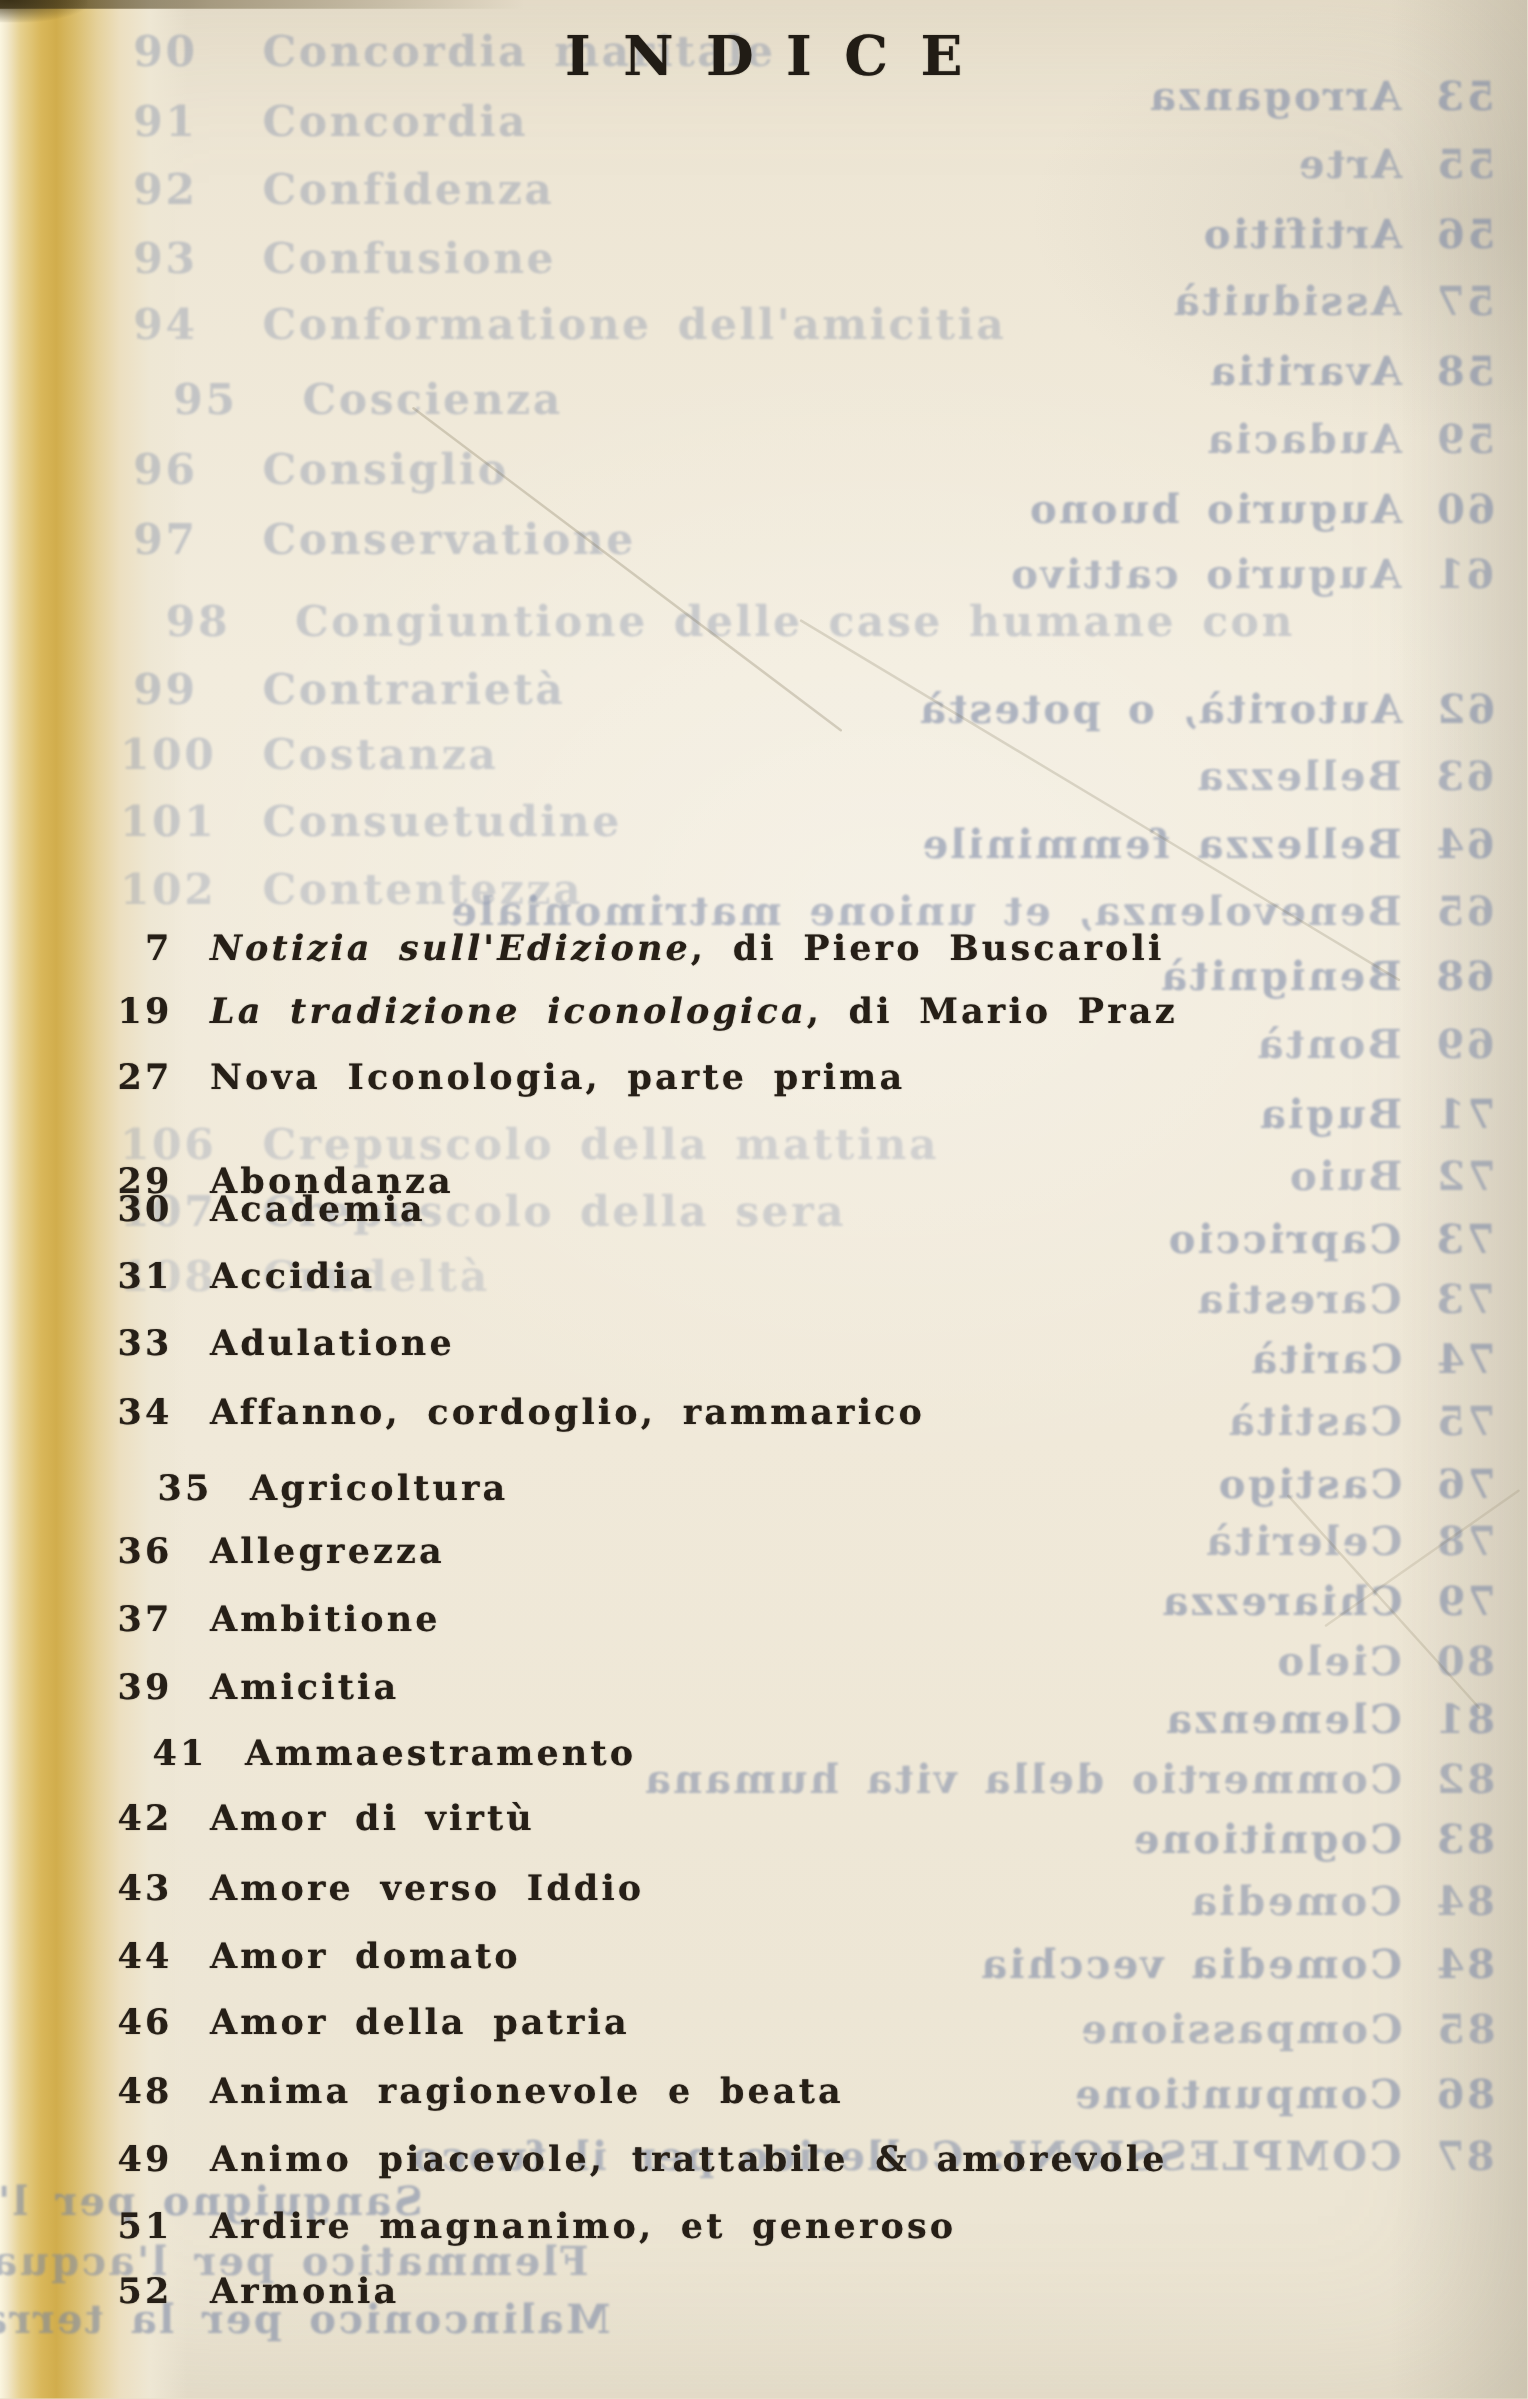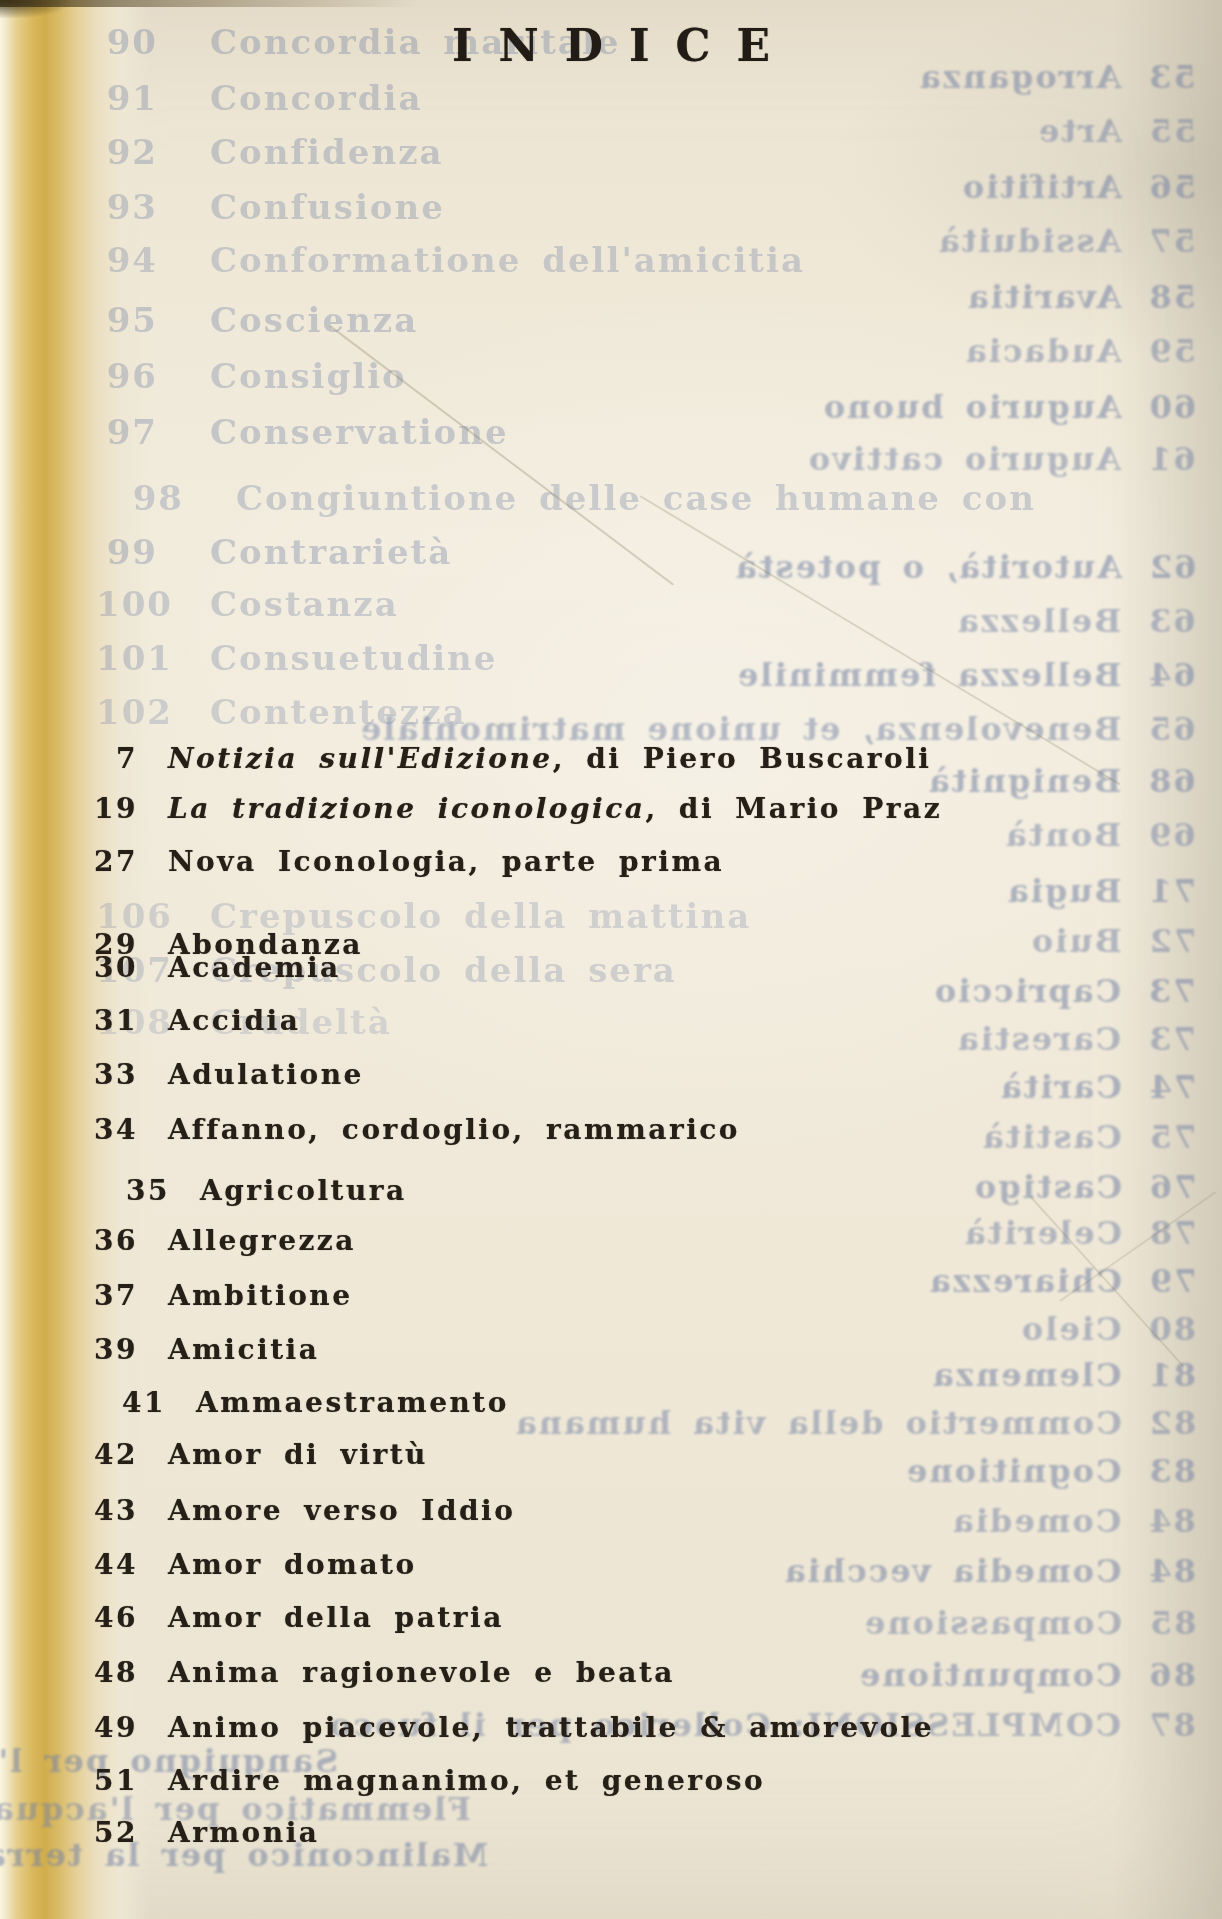--- a/index.html
+++ b/index.html
@@ -86,21 +86,21 @@
   <div class="shade-right"></div>
   <div class="edge-top-dark"></div>
   <div class="corner-dark"></div>
 
   <div id="ghost-left">
       <div class="g-row" style="top: 22px; opacity: 0.62;"><span class="num">90</span><span class="txt">Concordia maritale</span></div>
       <div class="g-row" style="top: 78px; opacity: 0.6;"><span class="num">91</span><span class="txt">Concordia</span></div>
       <div class="g-row" style="top: 132px; opacity: 0.6;"><span class="num">92</span><span class="txt">Confidenza</span></div>
       <div class="g-row" style="top: 187px; opacity: 0.58;"><span class="num">93</span><span class="txt">Confusione</span></div>
       <div class="g-row" style="top: 240px; opacity: 0.55;"><span class="num">94</span><span class="txt">Conformatione dell'amicitia</span></div>
-      <div class="g-row" style="top: 300px; opacity: 0.6;"><span class="num">95</span><span class="txt">Coscienza</span></div>
+      <div class="g-row" style="top: 300px; opacity: 0.6; padding-left: 32px;"><span class="num">95</span><span class="txt">Coscienza</span></div>
       <div class="g-row" style="top: 356px; opacity: 0.58;"><span class="num">96</span><span class="txt">Consiglio</span></div>
       <div class="g-row" style="top: 412px; opacity: 0.6;"><span class="num">97</span><span class="txt">Conservatione</span></div>
       <div class="g-row" style="top: 478px; opacity: 0.55; padding-left: 26px;"><span class="num">98</span><span class="txt">Congiuntione delle case humane con</span></div>
       <div class="g-row" style="top: 532px; opacity: 0.6;"><span class="num">99</span><span class="txt">Contrarietà</span></div>
       <div class="g-row" style="top: 584px; opacity: 0.55;"><span class="num">100</span><span class="txt">Costanza</span></div>
       <div class="g-row" style="top: 638px; opacity: 0.55;"><span class="num">101</span><span class="txt">Consuetudine</span></div>
       <div class="g-row" style="top: 692px; opacity: 0.5;"><span class="num">102</span><span class="txt">Contentezza</span></div>
       <div class="g-row" style="top: 896px; opacity: 0.45;"><span class="num">106</span><span class="txt">Crepuscolo della mattina</span></div>
       <div class="g-row" style="top: 950px; opacity: 0.48;"><span class="num">107</span><span class="txt">Crepuscolo della sera</span></div>
       <div class="g-row" style="top: 1002px; opacity: 0.4;"><span class="num">108</span><span class="txt">Crudeltà</span></div>

